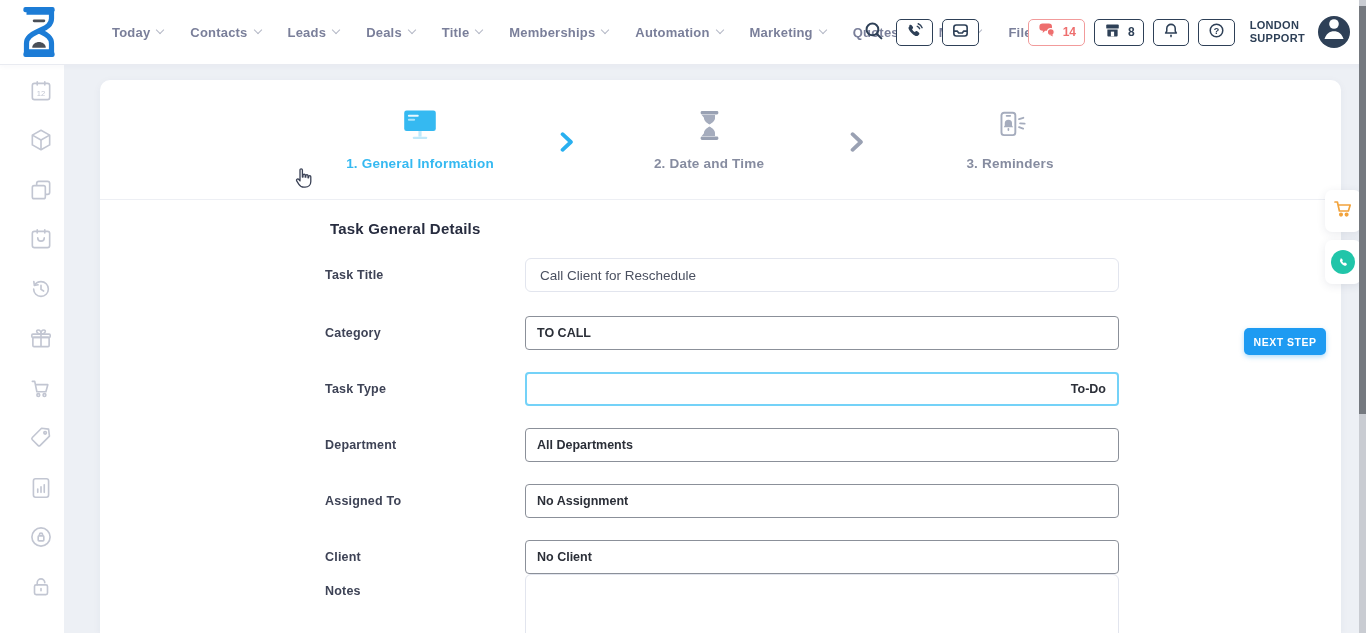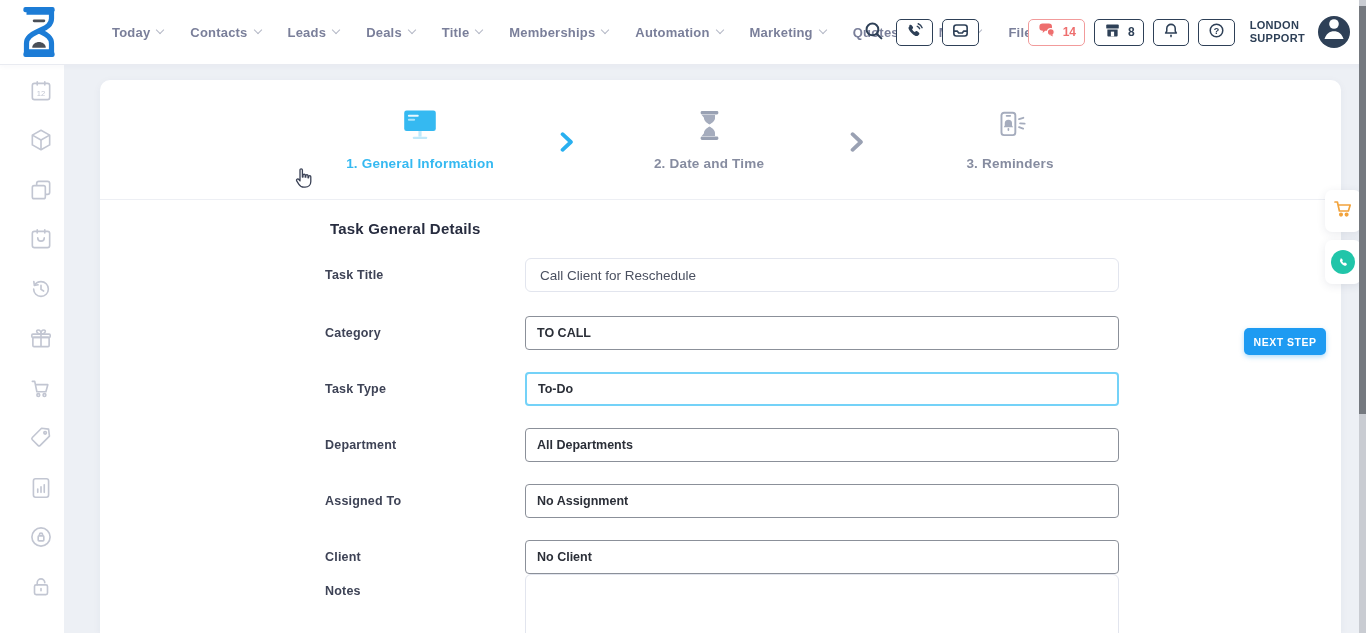--- a/index.html
+++ b/index.html
@@ -46,21 +46,21 @@
   .frow { position:absolute; left:0; width:100%; height:34px; }
   .frow label { position:absolute; left:225px; top:0; width:190px; line-height:34px; font-size:12.5px;
                 font-weight:600; color:#3e4356; letter-spacing:.2px; }
   .frow .fld { position:absolute; left:425px; top:0; width:594px; height:34px; background:#fff;
                font-family:"Liberation Sans", sans-serif; outline:none; }
   .fld.plain { border:1px solid #e2e5ee; border-radius:6px; padding:0 14px; font-size:13.5px;
                color:#4a5060; font-weight:500; }
   .fld.select { border:1px solid #8b9099; border-radius:4px; padding:0 11px; font-size:12.5px;
                 color:#2b2f38; font-weight:600; }
   .fld.focused { border:2px solid #74d2f8; border-radius:4px; padding:0 11px; font-size:12.5px;
-                 color:#2b2f38; font-weight:600; }
+                 color:#2b2f38; font-weight:600;text-align:right; }
   .fld.notes { border:1px solid #e2e5ee; border-radius:6px; height:120px; resize:none; padding:8px 14px;
                font-size:13px; color:#4a5060; }
 
   .next-btn { position:absolute; left:1244px; top:328px; width:82px; height:27px; background:#1e9bf2;
               border:none; border-radius:5px; color:#fff; font-size:10.5px; font-weight:700;
               letter-spacing:.5px; font-family:"Liberation Sans", sans-serif; cursor:pointer;
               box-shadow:0 2px 5px rgba(30,155,242,.35); z-index:30; }
 
   
   .float-btn { position:absolute; width:36px; background:#fff; border-radius:7px;

